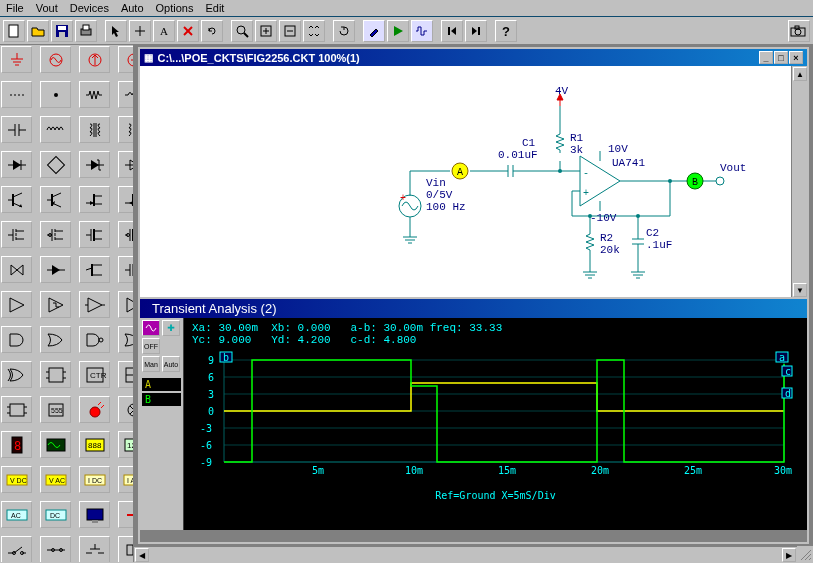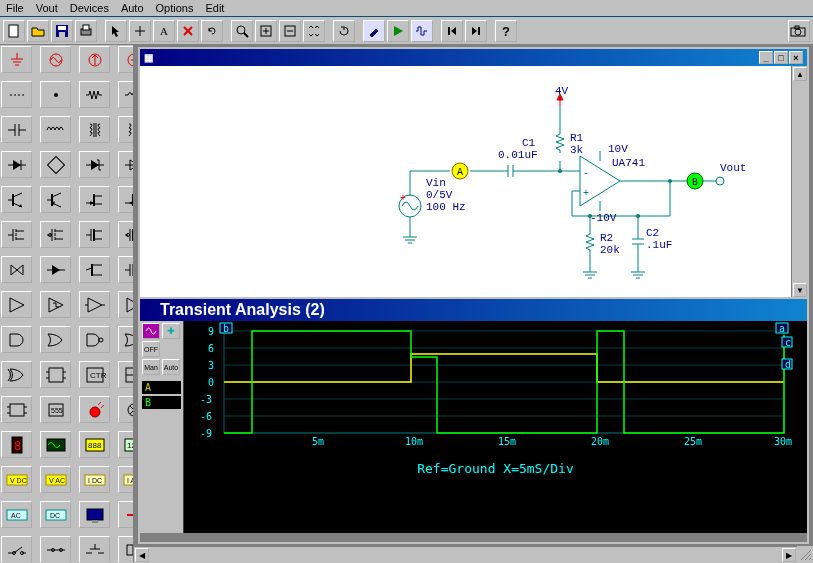--- a/index.html
+++ b/index.html
@@ -108,23 +108,23 @@
   background: #fff;
   position: relative;
   height: 232px;
   overflow: hidden;
 }
 .schematic-canvas svg { position: absolute; top: 0; left: 0; }
 
 .analysis-title {
   background: linear-gradient(to right, #000080, #1084d0);
   color: #fff;
-  padding: 2px 20px;
-  font-weight: bold;
-  font-size: 16px;
+  padding: 2px 12px;
+  font-weight: normal;
+  font-size: 13px;
 }
 .analysis-body {
   background: #000;
   height: 212px;
   position: relative;
   display: flex;
 }
 .analysis-side {
   width: 44px;
   background: #c0c0c0;
@@ -156,21 +156,21 @@
   font-family: "Courier New", monospace;
   font-size: 11px;
   padding: 4px 8px;
   white-space: pre;
 }
 .plot-area {
   flex:1; position: relative;
 }
 .plot-area svg { position: absolute; top:0; left:0; }
 .plot-xlabel {
-  color: #0ff; font-family: monospace; font-size: 13px;
+  color: #0ff; font-family: monospace; font-size: 10px;
   text-align: center;
 }
 
 .vscroll {
   position: absolute; right: 0; top: 0; bottom: 0;
   width: 16px; background: #c0c0c0;
   border-left: 1px solid #808080;
 }
 .vscroll .sbtn, .hscroll .sbtn {
   width: 14px; height: 14px; background: #c0c0c0;
@@ -816,20 +816,21 @@
           </svg>
         </div>
 </div>
 </div>
 
 <div class="workarea">
 
   <div class="subwin" style="left:4px; top:2px; right:4px;">
     <div class="subwin-title">
       <span class="titleicon">▦</span>
+      <span>C:\...\POE_CKTS\FIG2256.CKT 100%(1)</span>
       <div class="winbtns">
         <div class="winbtn">_</div>
         <div class="winbtn">□</div>
         <div class="winbtn">×</div>
       </div>
     </div>
     <div class="schematic-canvas">
       <svg width="660" height="232" font-family="Courier New, monospace" font-size="11">
         <g stroke="#008080" stroke-width="1" fill="none">
 
@@ -969,20 +970,22 @@
           <div class="sbtn" style="font-size:7px">OFF</div>
         </div>
         <div class="srow">
           <div class="sbtn" style="font-size:7px">Man</div>
           <div class="sbtn" style="font-size:7px">Auto</div>
         </div>
         <div class="label-a">A</div>
         <div class="label-b">B</div>
       </div>
       <div class="analysis-plot">
+        <div class="cursor-info"><span>Xa: 30.00m  Xb: 0.000   a-b: 30.00m freq: 33.33</span>
+<span>Yc: 9.000   Yd: 4.200   c-d: 4.800</span></div>
         <div class="plot-area" style="height:140px;">
           <svg width="610" height="140">
 
             <g stroke="#004040" stroke-width="1">
               <line x1="40" y1="10" x2="600" y2="10"></line>
               <line x1="40" y1="27" x2="600" y2="27"></line>
               <line x1="40" y1="44" x2="600" y2="44"></line>
               <line x1="40" y1="61" x2="600" y2="61"></line>
               <line x1="40" y1="78" x2="600" y2="78"></line>
               <line x1="40" y1="95" x2="600" y2="95"></line>

